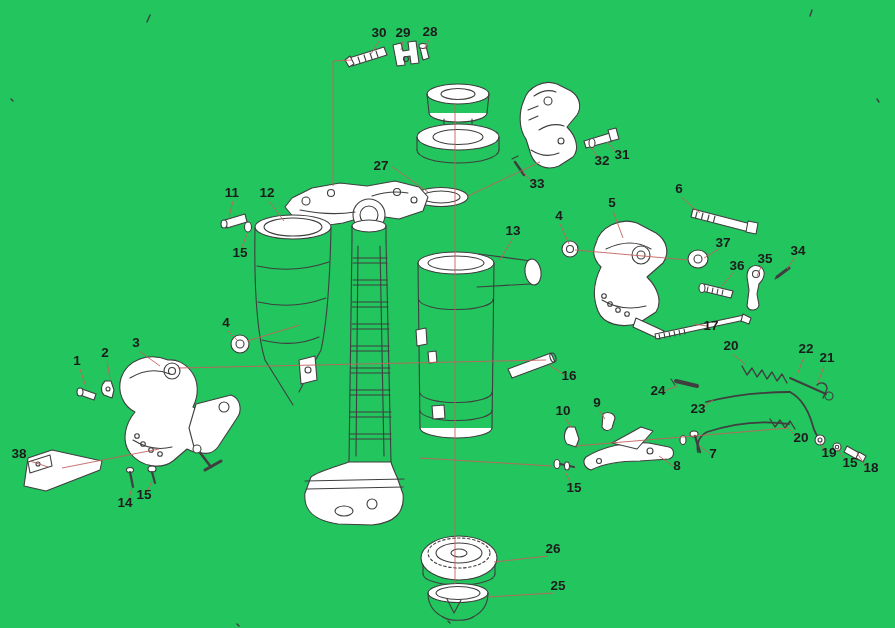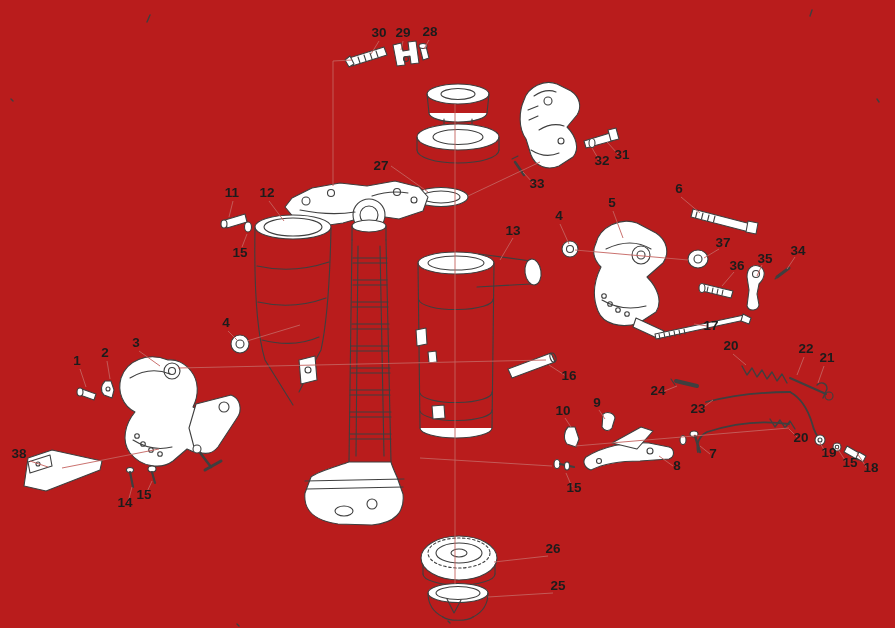--- a/index.html
+++ b/index.html
@@ -1,16 +1,16 @@
 <!DOCTYPE html>
 <html><head>
 <meta charset="utf-8">
 <style>
   html,body{margin:0;padding:0;background:#ffffff;}
-  .canvas{position:relative;width:895px;height:628px;background:#b91c1c;overflow:hidden;}
+  .canvas{position:relative;width:895px;height:628px;background:#22c55e;overflow:hidden;}
   svg{display:block;}
   #labels-layer text{
     font-family:"Liberation Sans", sans-serif;
     font-weight:600;
     text-anchor:middle;
     user-select:none;
   }
   #artwork{stroke-linejoin:round;stroke-linecap:round;}
 </style>
 </head>

